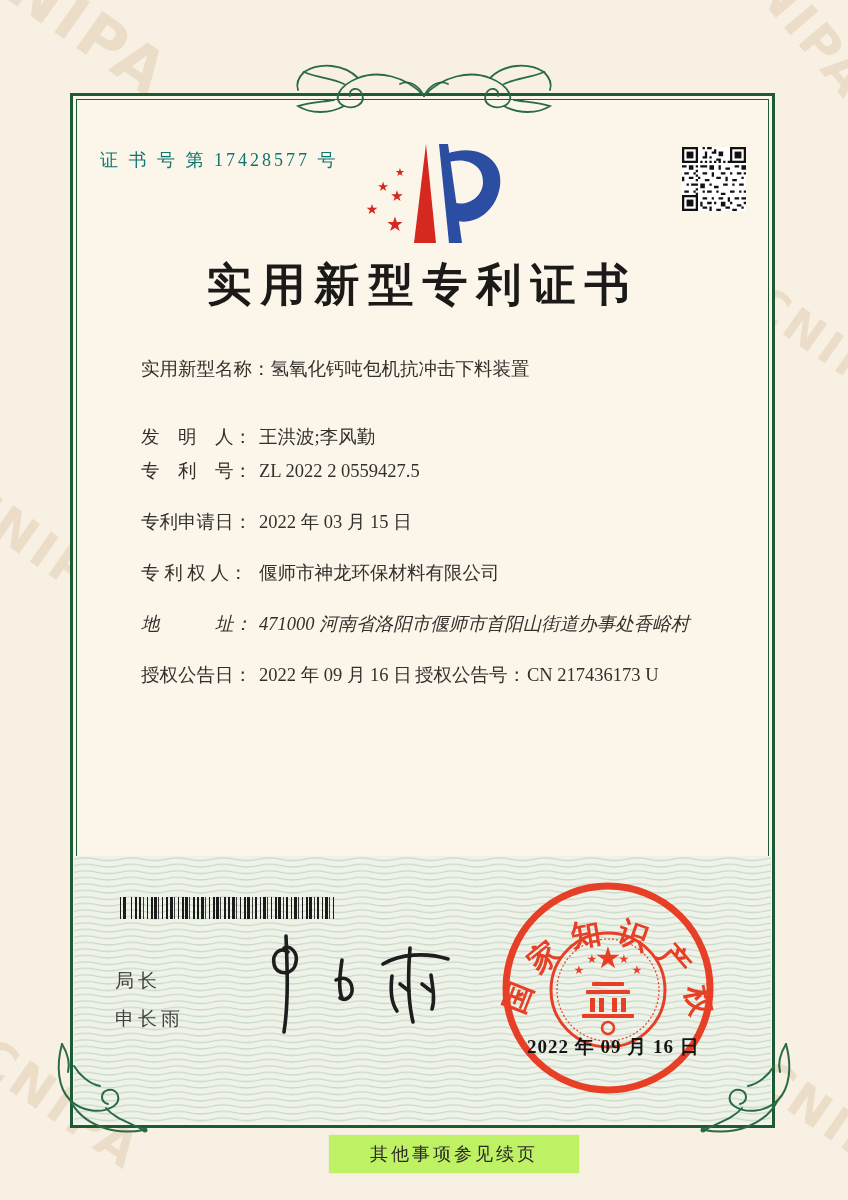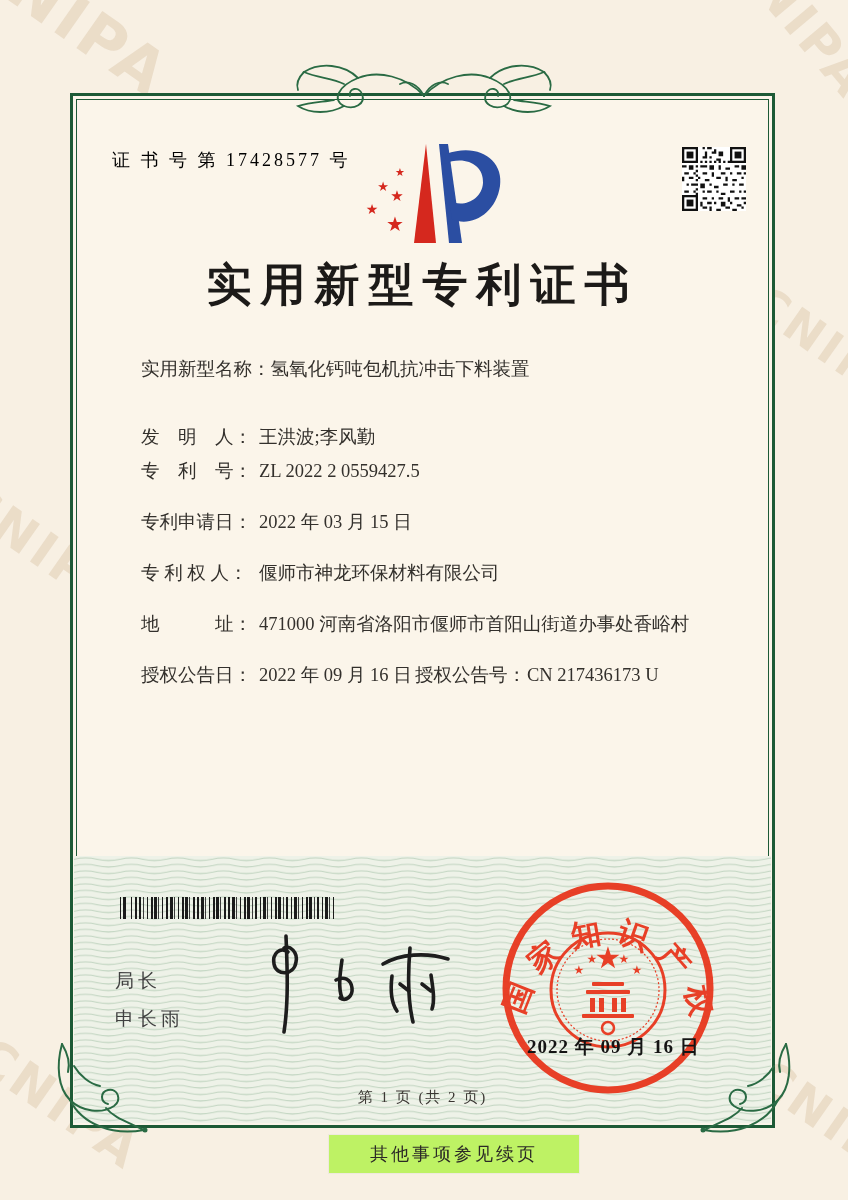--- a/index.html
+++ b/index.html
@@ -17,21 +17,21 @@
     user-select:none; pointer-events:none; white-space:nowrap;
   }
   .frame {
     position:absolute; left:70px; top:93px; width:705px; height:1035px;
     border:3px solid #1d5a36; background:#fbf5ea;
   }
   .frame-inner {
     position:absolute; left:3px; top:3px; right:3px; bottom:3px;
     border:1px solid #1d5a36;
   }
-  .certno { left:112px; top:148px; font-size:18px; letter-spacing:3px; color:#000000;font-family:Liberation Serif, serif; }
+  .certno { left:100px; top:148px; font-size:18px; letter-spacing:3px; color:#0f766e;font-family:Liberation Serif, serif; }
   .title  { left:70px; top:255px; width:705px; text-align:center;
             font-size:45px; font-weight:bold; letter-spacing:9px; color:#1c1a18; }
   .field  { left:115px; width:640px; font-size:18.5px; color:#33302c; white-space:nowrap;margin-left:26px; }
   .flabel { display:inline-block; min-width:118px; }
   .fval1  { display:inline-block; min-width:156px; }
   .flabel2{ display:inline-block; min-width:112px; }
   .bodytext { left:92px; top:700px; width:672px; font-size:17.5px; line-height:1.85;
               text-align:justify; color:#33302c; }
   .bodytext p { text-indent:2em; }
   .waves { left:74px; top:856px; width:697px; height:267px; }
@@ -169,21 +169,21 @@
   </div>
   <div class="abs field z2" style="top:458px;">
     <span class="flabel">专　利　号：</span><span>ZL 2022 2 0559427.5</span>
   </div>
   <div class="abs field z2" style="top:509px;">
     <span class="flabel">专利申请日：</span><span>2022 年 03 月 15 日</span>
   </div>
   <div class="abs field z2" style="top:560px;">
     <span class="flabel">专 利 权 人：</span><span>偃师市神龙环保材料有限公司</span>
   </div>
-  <div class="abs field z2" style="top:611px;">
+  <div class="abs field z2" style="top:611px;font-style:italic;">
     <span class="flabel">地　　　址：</span><span>471000 河南省洛阳市偃师市首阳山街道办事处香峪村</span>
   </div>
   <div class="abs field z2" style="top:662px;">
     <span class="flabel">授权公告日：</span><span class="fval1">2022 年 09 月 16 日</span><span class="flabel2">授权公告号：</span><span>CN 217436173 U</span>
   </div>
 
   <div class="abs bodytext z2">
   </div>
 
   <div class="abs barcode z3"></div>
@@ -232,16 +232,15 @@
         <rect x="116" y="120" width="5" height="14"></rect>
         <rect x="125" y="120" width="5" height="14"></rect>
         <rect x="86" y="136" width="52" height="4" rx="1"></rect>
         <circle cx="112" cy="150" r="6" fill="none" stroke="#e8351c" stroke-width="2.5"></circle>
       </g>
     </g>
   </svg>
 
   <div class="abs sealdate">2022 年 09 月 16 日</div>
 
-  <div class="abs pageinfo z3">第 1 页 (共 2 页)</div>
   <div class="abs contbox z3">其他事项参见续页</div>
 
 </div>
 
 </body></html>

